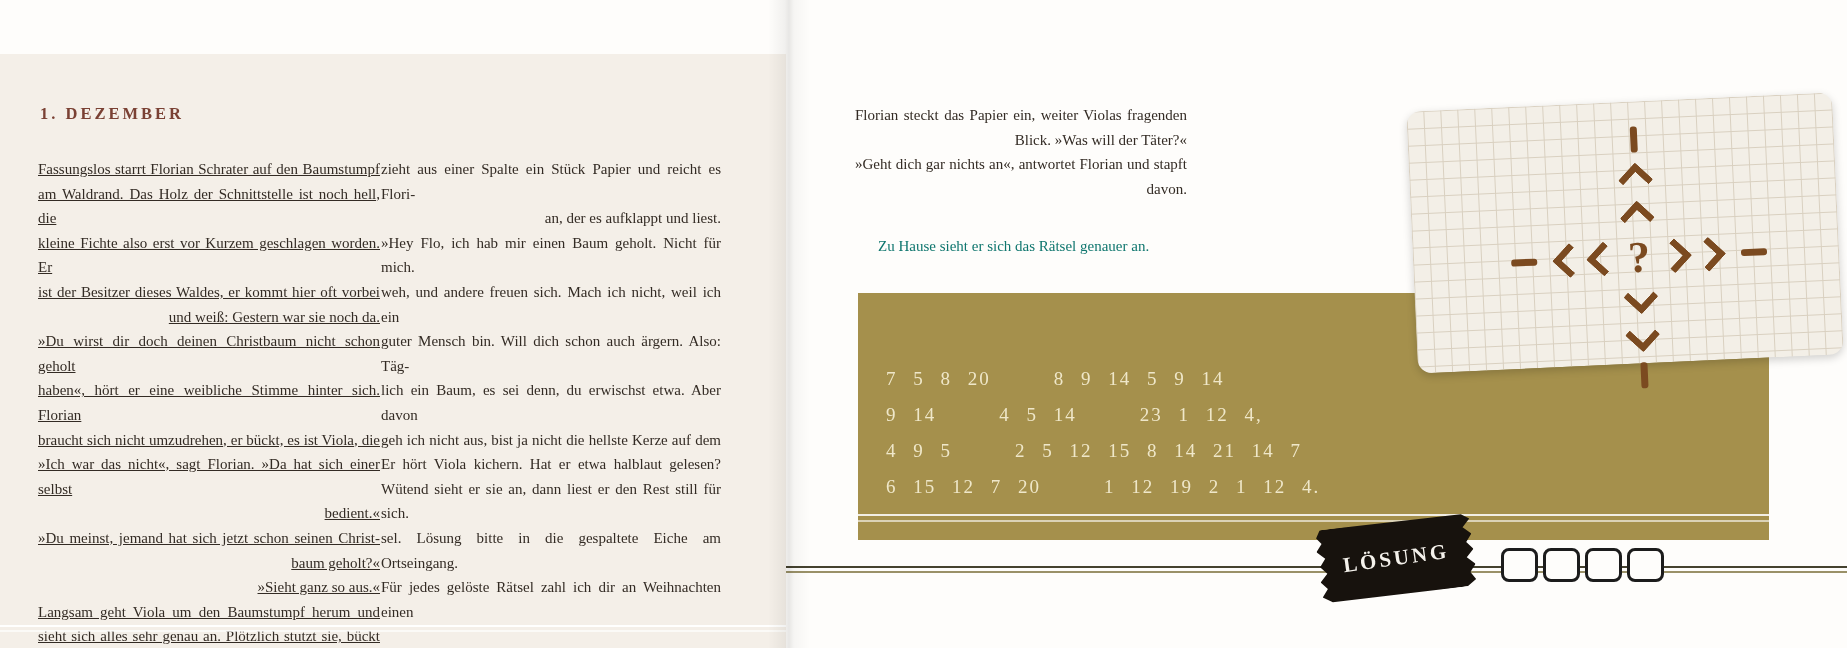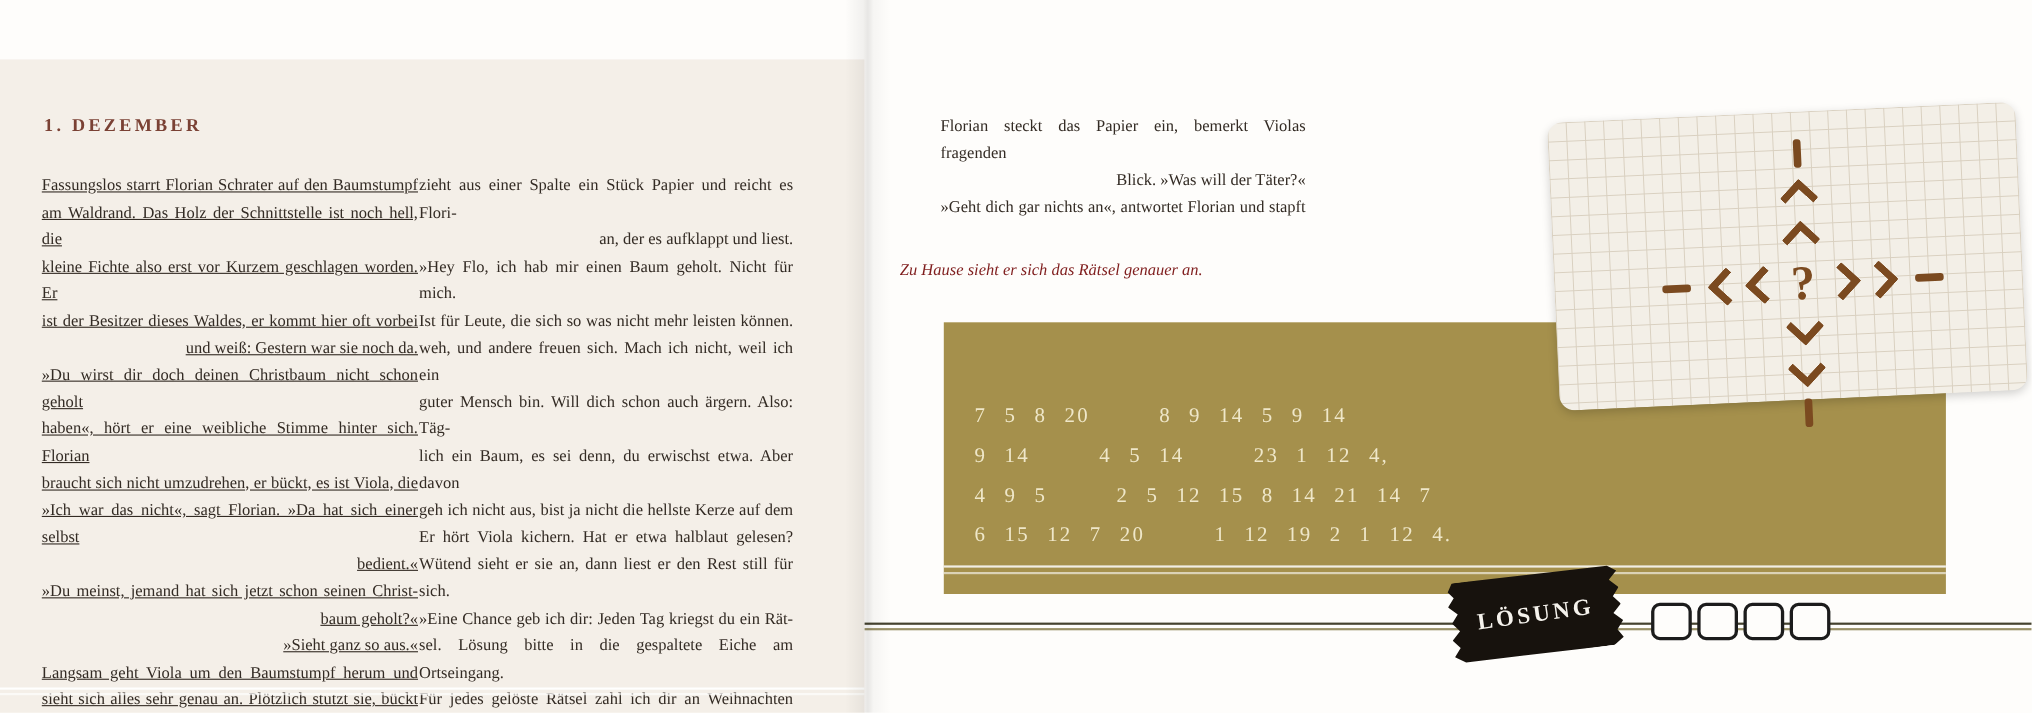--- a/index.html
+++ b/index.html
@@ -25,22 +25,22 @@
     position:absolute;left:40px;top:50px;
     font-size:16.5px;letter-spacing:3px;color:#7a4134;font-weight:bold;
   }
   .textcol{position:absolute;font-size:15px;line-height:24.6px;color:#332b24;}
   .col1{left:38px;top:103px;width:342px;text-decoration:underline;}
   .col2{left:381px;top:103px;width:340px;}
   .tl{text-align:right;}
   .tl.just{text-align:justify;text-align-last:justify;}
   .rp-par{left:855px;top:103px;width:332px;}
   .teaser{
-    position:absolute;left:818px;top:238px;width:400px;
-    font-size:15px;color:#7f1d1d;font-style:italic;
+    position:absolute;left:878px;top:238px;width:400px;
+    font-size:15px;color:#0f766e;
   }
   .gold-box{
     position:absolute;left:858px;top:293px;width:911px;height:247px;
     background:#a5904c;z-index:1;
   }
   .cipher{
     position:absolute;left:28px;top:68px;
     font-size:19px;line-height:36px;color:#efe7c9;
     letter-spacing:2px;word-spacing:9px;white-space:pre;
   }
@@ -110,43 +110,42 @@
       <div class="tl">baum geholt?«</div>
       <div class="tl">»Sieht ganz so aus.«</div>
       <div class="tl just">Langsam geht Viola um den Baumstumpf herum und</div>
       <div class="tl just">sieht sich alles sehr genau an. Plötzlich stutzt sie, bückt</div>
       <div class="tl just">sich. »Da, der Dieb hat eine Spur hinterlassen!«, ruft sie,</div>
     </div>
   <div class="textcol col2">
       <div class="tl just">zieht aus einer Spalte ein Stück Papier und reicht es Flori-</div>
       <div class="tl">an, der es aufklappt und liest.</div>
       <div class="tl just">»Hey Flo, ich hab mir einen Baum geholt. Nicht für mich.</div>
-      <div class="tl just">Ist für Leute, die sich so was nicht mehr leisten können.</div>
       <div class="tl just">weh, und andere freuen sich. Mach ich nicht, weil ich ein</div>
       <div class="tl just">guter Mensch bin. Will dich schon auch ärgern. Also: Täg-</div>
       <div class="tl just">lich ein Baum, es sei denn, du erwischst etwa. Aber davon</div>
       <div class="tl just">geh ich nicht aus, bist ja nicht die hellste Kerze auf dem</div>
       <div class="tl just">Er hört Viola kichern. Hat er etwa halblaut gelesen?</div>
       <div class="tl just">Wütend sieht er sie an, dann liest er den Rest still für sich.</div>
-      <div class="tl just">»Eine Chance geb ich dir: Jeden Tag kriegst du ein Rät-</div>
       <div class="tl just">sel. Lösung bitte in die gespaltete Eiche am Ortseingang.</div>
       <div class="tl just">Für jedes gelöste Rätsel zahl ich dir an Weihnachten einen</div>
     </div>
   <div class="rule-left">
     <div class="l1"></div>
       <div class="l2"></div>
   </div>
 </div>
 
 <div class="page-right"></div>
 
 <div class="textcol rp-par">
-    <div class="tl just">Florian steckt das Papier ein, bemerkt Violas fragenden</div>
+    <div class="tl just">Florian steckt das Papier ein, weiter Violas fragenden</div>
     <div class="tl">Blick. »Was will der Täter?«</div>
     <div class="tl just">»Geht dich gar nichts an«, antwortet Florian und stapft</div>
+    <div class="tl">davon.</div>
   </div>
 
 <div class="teaser">Zu Hause sieht er sich das Rätsel genauer an.</div>
 
 <div class="gold-box">
   <div class="cipher"><div>7 5 8 20    8 9 14 5 9 14</div><div>9 14    4 5 14    23 1 12 4,</div><div>4 9 5    2 5 12 15 8 14 21 14 7</div><div>6 15 12 7 20    1 12 19 2 1 12 4.</div></div>
   <div class="gold-pinstripe pin1"></div>
   <div class="gold-pinstripe pin2"></div>
 </div>
 

